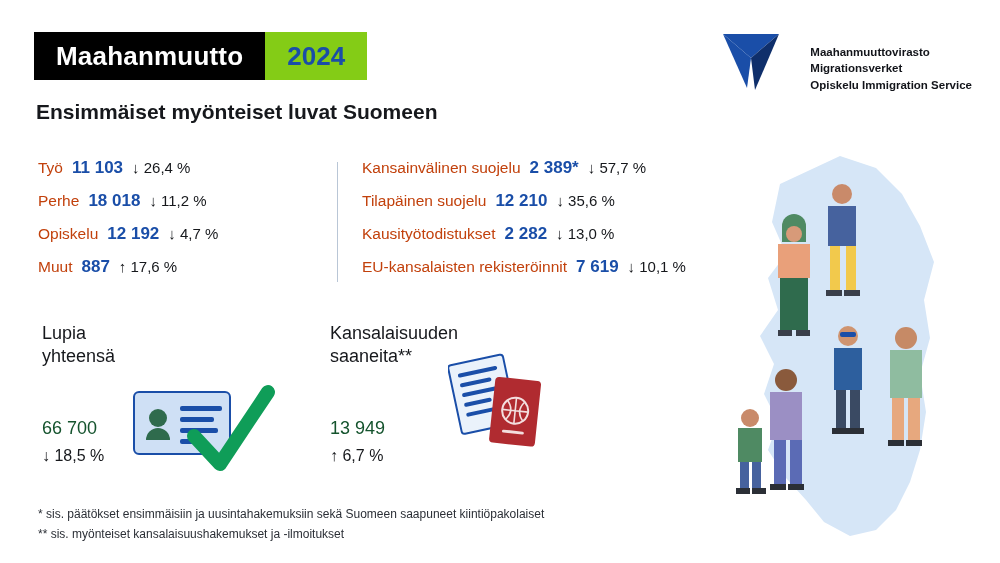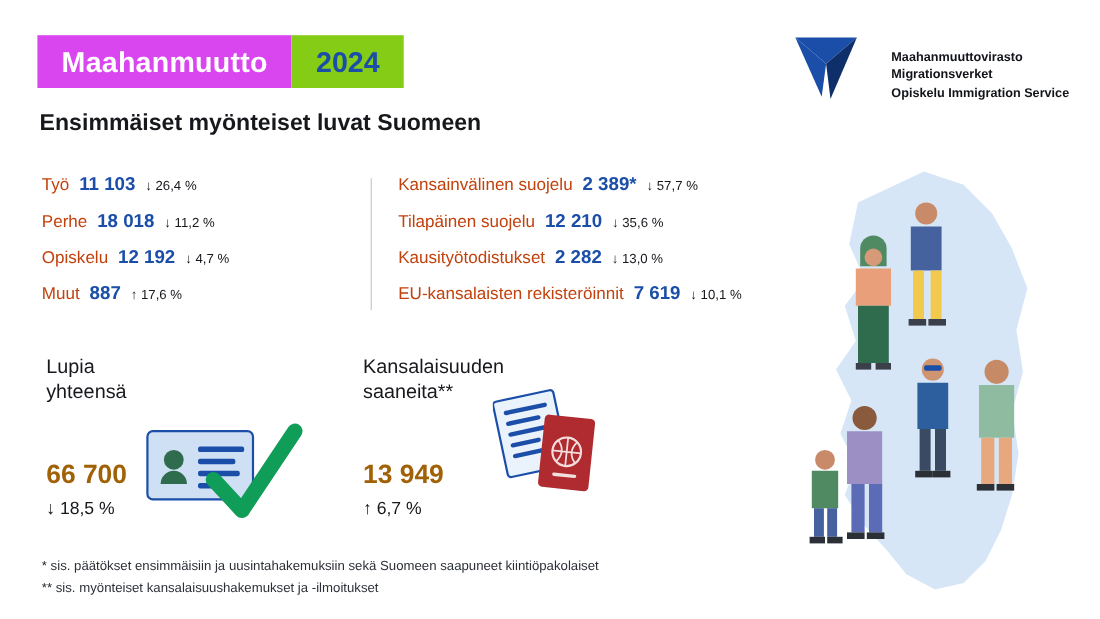--- a/index.html
+++ b/index.html
@@ -15,21 +15,21 @@
 
   
   .title-bar {
     position: absolute;
     left: 34px; top: 32px;
     display: flex;
     align-items: stretch;
     height: 48px;
   }
   .title-bar .main {
-    background: #d946ef;
+    background: #000000;
     color: #ffffff;
     font-size: 26px;
     font-weight: bold;
     padding: 0 22px;
     display: flex;
     align-items: center;
     letter-spacing: 0.2px;
   }
   .title-bar .year {
     background: #84cc16;
@@ -94,39 +94,39 @@
   .row .label {
     font-size: 15.5px;
     color: #c2410c;
   }
   .row .value {
     font-size: 17px;
     font-weight: bold;
     color: #1a4ea8;
   }
   .row .delta {
-    font-size: 12px;
+    font-size: 15px;
     color: #16181c;
   }
 
   
   .sum-block { position: absolute; }
   .sum-block.a { left: 42px; top: 322px; }
   .sum-block.b { left: 330px; top: 322px; }
   .sum-head {
     font-size: 18px;
     color: #16181c;
     line-height: 1.28;
     white-space: pre-line;
   }
   .sum-value {
     margin-top: 50px;
-    font-size: 24px;
-    font-weight: bold;
-    color: #a16207;
+    font-size: 18px;
+    font-weight: normal;
+    color: #14532d;
   }
   .sum-delta {
     margin-top: 8px;
     font-size: 16px;
     color: #16181c;
   }
 
   .art-card { position: absolute; left: 132px; top: 378px; }
   .art-pass { position: absolute; left: 448px; top: 352px; }
 

